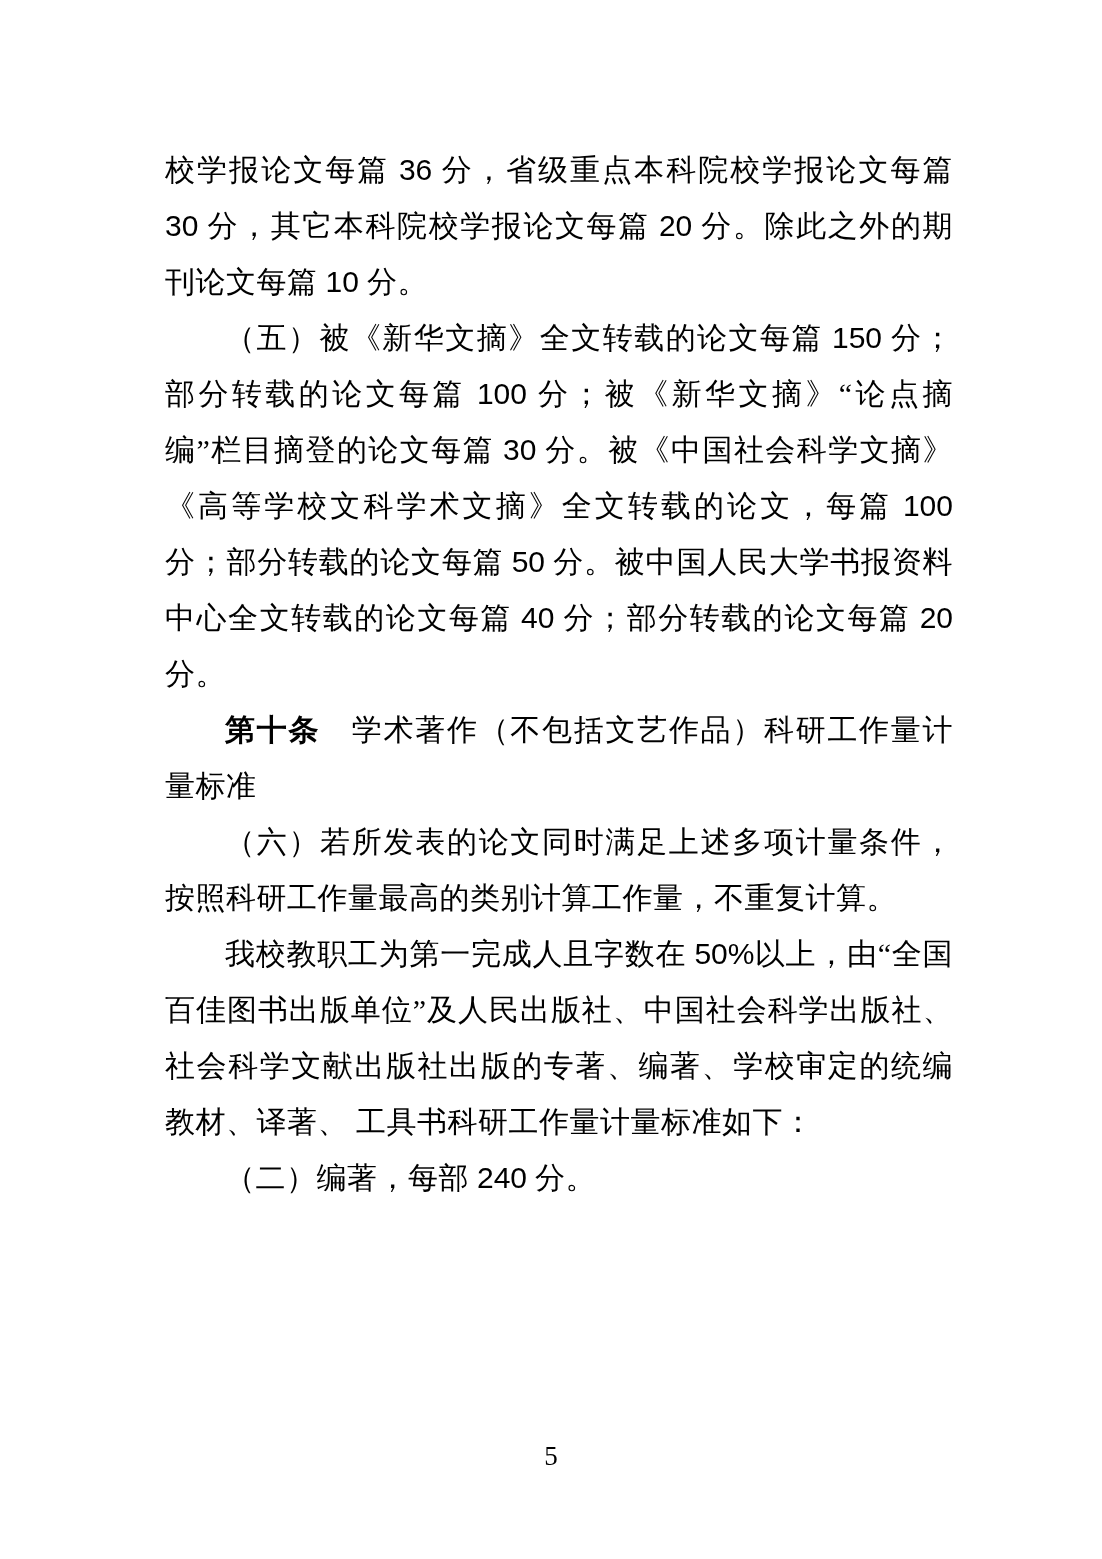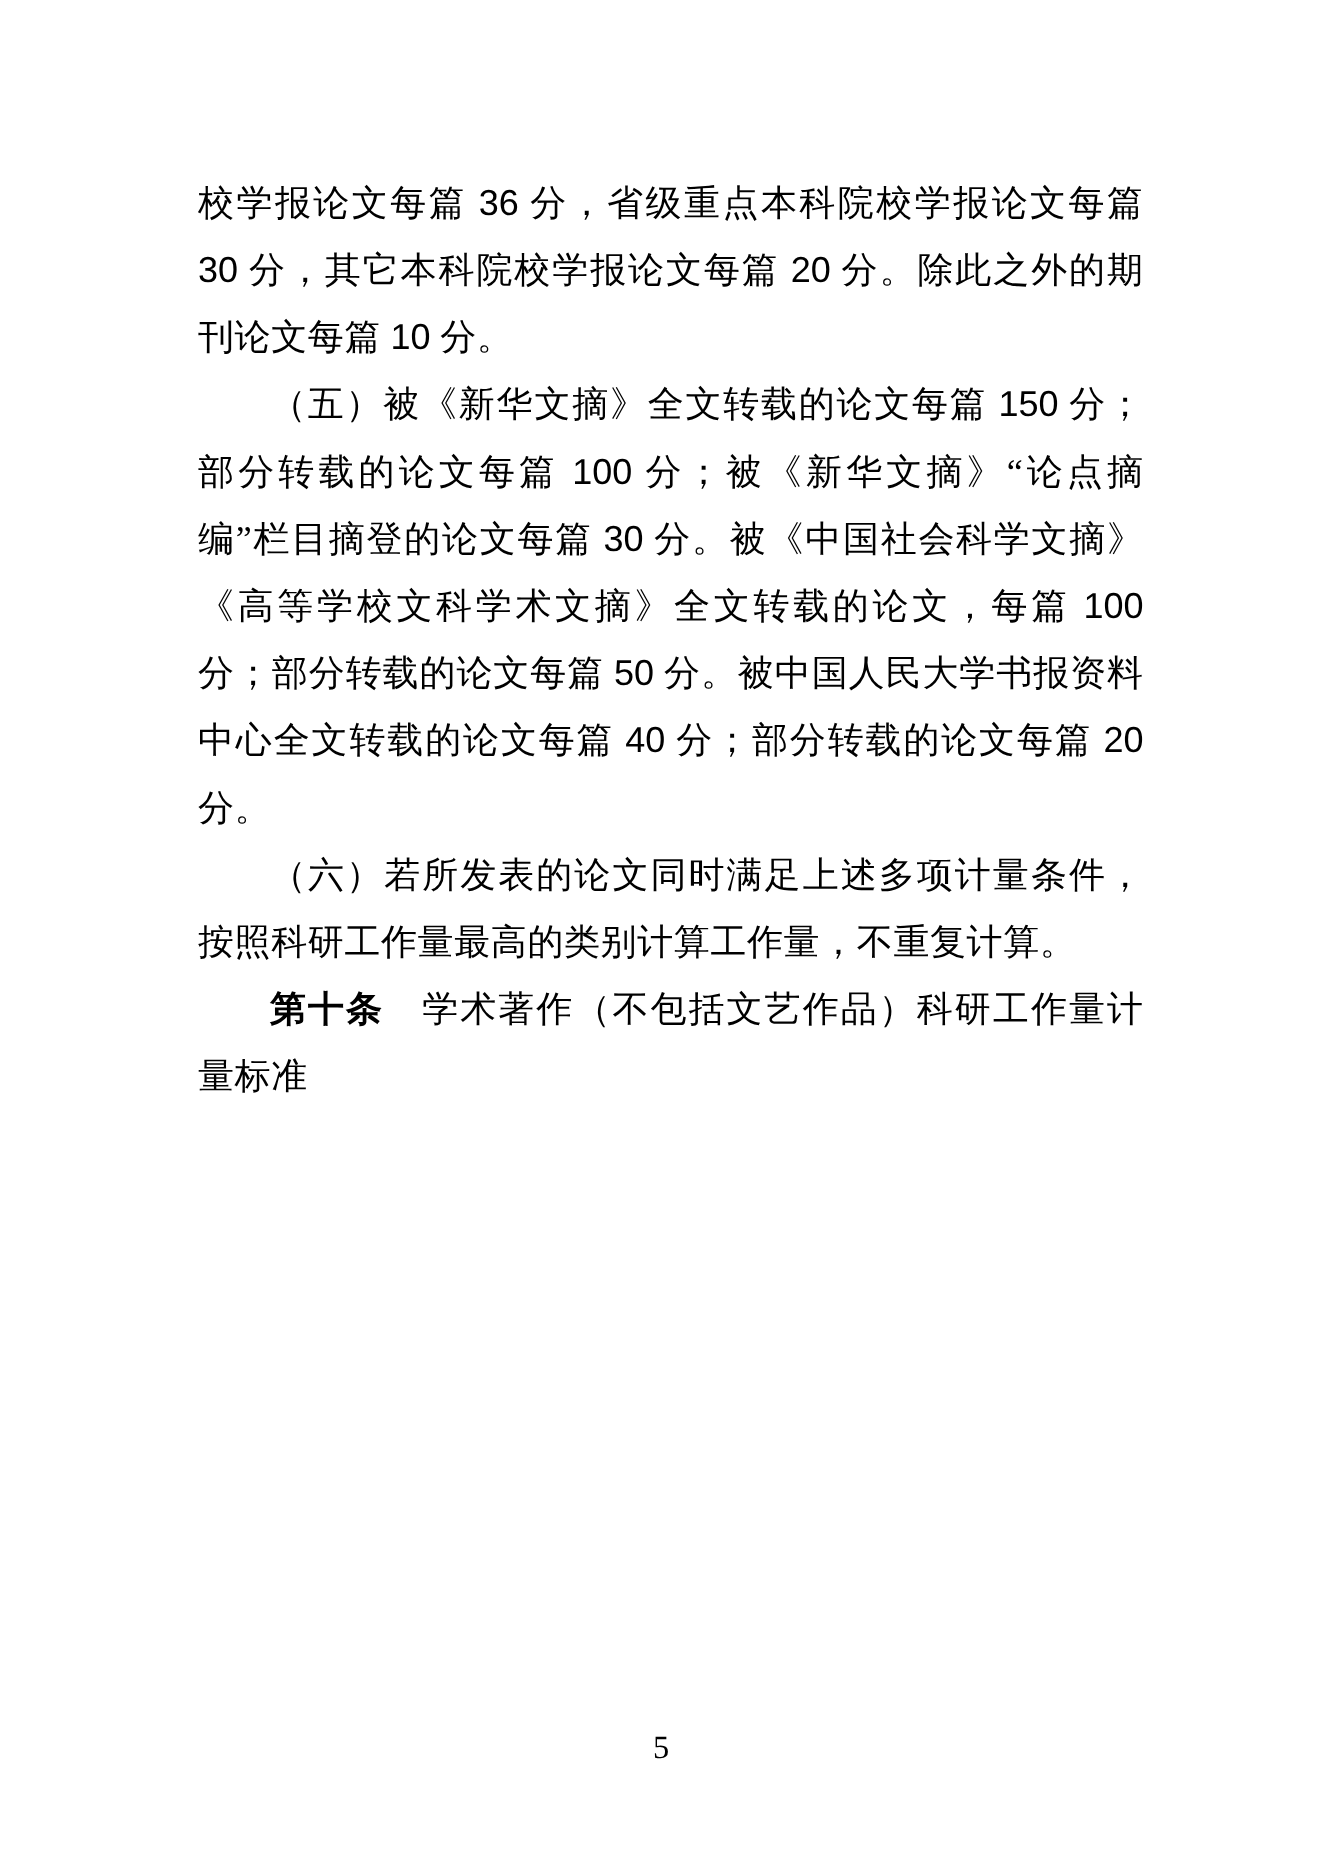--- a/index.html
+++ b/index.html
@@ -56,19 +56,21 @@
     font-family: "Liberation Serif", "DejaVu Serif", serif;
   }
 </style>
 </head>
 <body>
 
 <div class="page">
   <main class="text-block" id="paragraphs">
       <p class="para"><span>校学报论文每篇 <span class="latin">36</span> 分，省级重点本科院校学报论文每篇 <span class="latin">30</span> 分，其它本科院校学报论文每篇 <span class="latin">20</span> 分。除此之外的期刊论文每篇 <span class="latin">10</span> 分。</span></p>
       <p class="para indent"><span>（五）被《新华文摘》全文转载的论文每篇 <span class="latin">150</span> 分；部分转载的论文每篇 <span class="latin">100</span> 分；被《新华文摘》“论点摘编”栏目摘登的论文每篇 <span class="latin">30</span> 分。被《中国社会科学文摘》《高等学校文科学术文摘》全文转载的论文，每篇 <span class="latin">100</span> 分；部分转载的论文每篇 <span class="latin">50</span> 分。被中国人民大学书报资料中心全文转载的论文每篇 <span class="latin">40</span> 分；部分转载的论文每篇 <span class="latin">20</span> 分。</span></p>
+      <p class="para indent"><b class="lead">第十条</b><span>　学术著作（不包括文艺作品）科研工作量计量标准</span></p>
       <p class="para indent"><span>（六）若所发表的论文同时满足上述多项计量条件，按照科研工作量最高的类别计算工作量，不重复计算。</span></p>
-      <p class="para indent"><b class="lead">第十条</b><span>　学术著作（不包括文艺作品）科研工作量计量标准</span></p>
+      <p class="para indent"><span>我校教职工为第一完成人且字数在 <span class="latin">50%</span>以上，由“全国百佳图书出版单位”及人民出版社、中国社会科学出版社、社会科学文献出版社出版的专著、编著、学校审定的统编教材、译著、 工具书科研工作量计量标准如下：</span></p>
+      <p class="para indent"><span>（二）编著，每部 <span class="latin">240</span> 分。</span></p>
     </main>
   <footer class="page-footer">
     <span>5</span>
   </footer>
 </div>
 
 </body></html>

